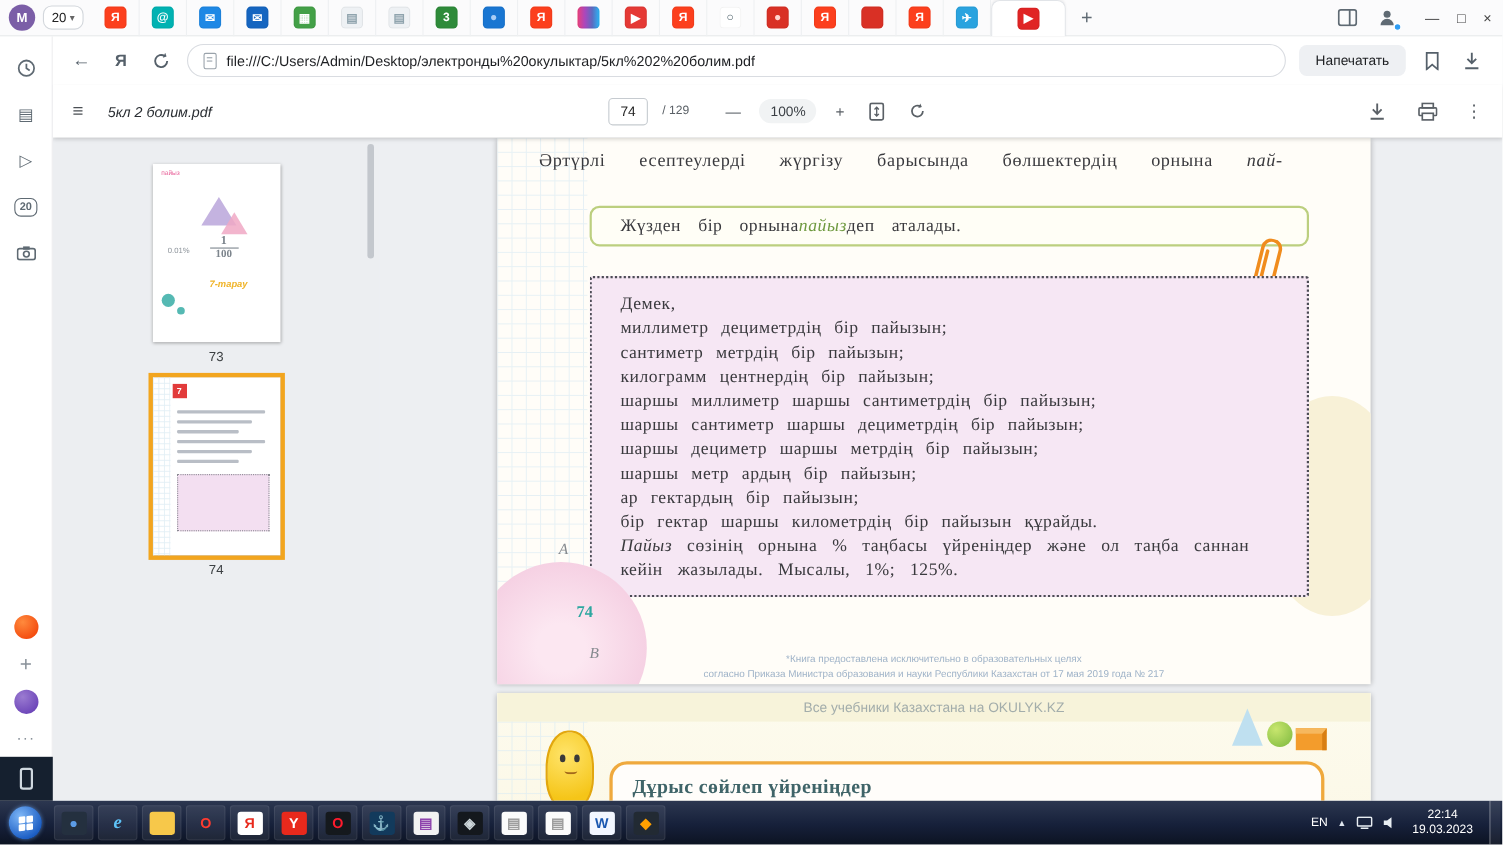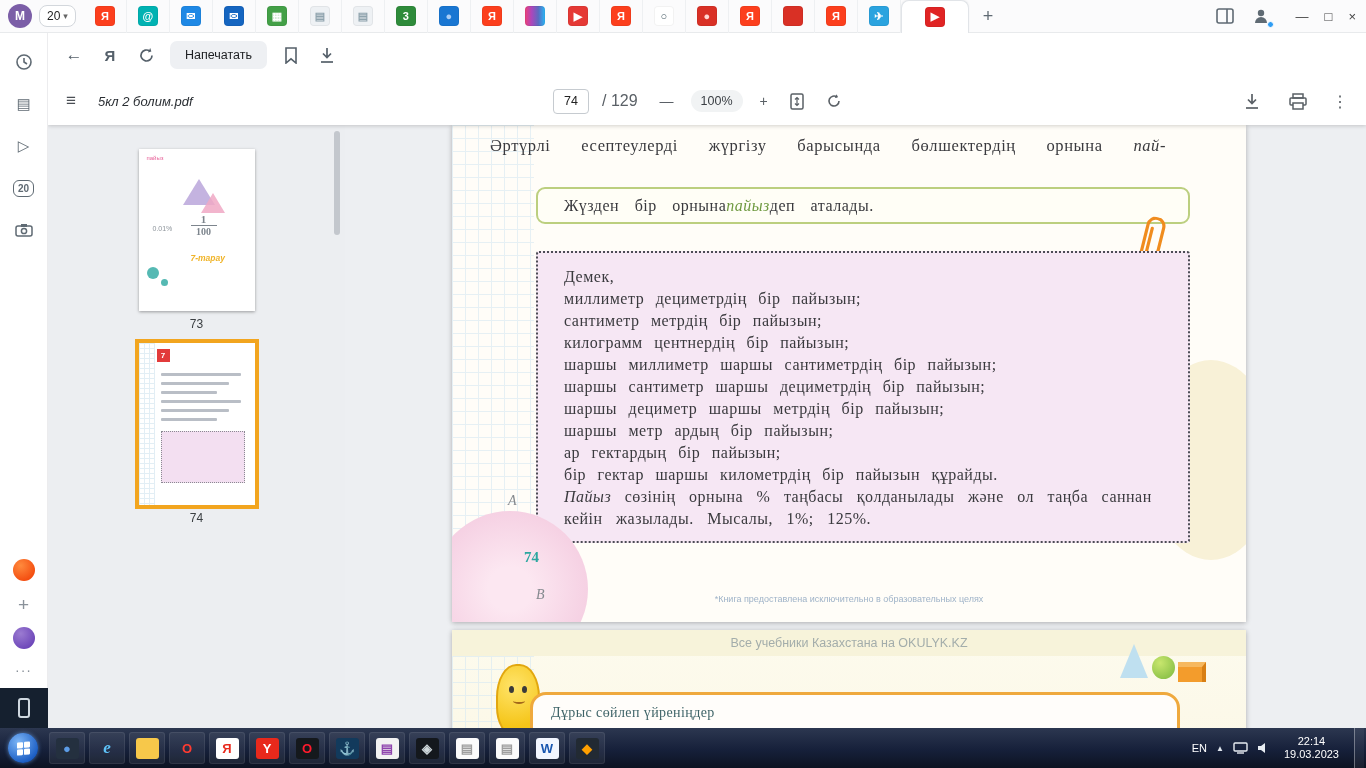--- a/index.html
+++ b/index.html
@@ -43,21 +43,21 @@
 .page-ic:after{content:"";position:absolute;left:2px;top:3px;width:5px;height:1.5px;background:#9aa3ab;box-shadow:0 3px 0 #9aa3ab;}
 .print-btn{background:#eef0f3;border-radius:7px;padding:7px 15px;font-size:12.5px;color:#1d1f22;flex:none;}
 .tb-ic{width:24px;height:24px;display:flex;align-items:center;justify-content:center;flex:none;}
 
 
 .pdftoolbar{position:absolute;left:48px;top:77px;width:1318px;height:48px;background:#fff;box-shadow:0 1px 4px rgba(0,0,0,.18);display:flex;align-items:center;padding:0 18px;z-index:15;}
 .pdf-menu{font-size:17px;color:#4a4f54;margin-right:22px;}
 .pdf-name{font-size:13px;color:#2a2e33;font-style:italic;}
 .pdf-center{position:absolute;left:505px;display:flex;align-items:center;gap:13px;}
 .pagebox{width:36px;height:25px;border:1px solid #c6cbd0;border-radius:4px;background:#fff;display:flex;align-items:center;justify-content:center;font-size:12.5px;color:#222;}
-.pagetotal{font-size:16px;color:#5a6066;margin-right:5px;}
+.pagetotal{font-size:11px;color:#5a6066;margin-right:16px;}
 .zoombtn{font-size:14px;color:#5a6066;padding:0 4px;}
 .zoomval{background:#f1f3f4;border-radius:12px;padding:4px 10px;font-size:12.5px;color:#3a3f44;}
 .pdf-right{margin-left:auto;display:flex;align-items:center;gap:22px;}
 .pdf-more{font-size:16px;color:#5a6066;}
 
 
 .content{position:absolute;left:48px;top:125px;width:1318px;height:603px;background:#edeff2;overflow:hidden;}
 .thumbpanel{position:absolute;left:0;top:0;width:297px;height:603px;background:#eceef1;overflow:hidden;display:flex;flex-direction:column;align-items:center;padding-top:24px;}
 .thumb-wrap{display:flex;flex-direction:column;align-items:center;margin-bottom:12px;}
 .thumb{width:116px;height:162px;background:#fff;box-shadow:0 1px 3px rgba(0,0,0,.35);position:relative;overflow:hidden;}
@@ -109,21 +109,21 @@
 .pnum{position:absolute;left:72px;top:424px;font-size:15px;font-weight:bold;color:#2ca7a0;}
 .letterB{position:absolute;left:84px;top:462px;font-style:italic;font-size:14px;color:#84898e;}
 .footnote{position:absolute;left:0;top:468px;width:100%;text-align:center;font-family:"Liberation Sans",sans-serif;font-size:9px;color:#9fb3c8;line-height:13px;}
 
 
 .p2-band{position:absolute;left:0;top:0;width:100%;height:26px;background:#f7f3da;display:flex;align-items:center;justify-content:center;font-family:"Liberation Sans",sans-serif;font-size:12.5px;color:#a3adab;}
 .kid{position:absolute;left:44px;top:34px;width:44px;height:72px;background:radial-gradient(circle at 40% 30%,#ffe46a,#f5c518 75%);border:2px solid #e2a70f;border-radius:46% 46% 40% 40%;}
 .kid .eye{position:absolute;top:20px;width:5px;height:7px;background:#3a3a3a;border-radius:50%;}
 .kid .eye.e1{left:11px;} .kid .eye.e2{left:24px;}
 .kid .mouth{position:absolute;left:15px;top:32px;width:12px;height:6px;border-bottom:2px solid #a3681a;border-radius:50%;}
-.speech{position:absolute;left:78px;top:62px;width:650px;height:60px;border:3px solid #efa93d;border-radius:16px;background:#fffdfa;padding:10px 0 0 18px;font-size:14px;font-weight:normal;color:#3f6468;letter-spacing:.4px;}
+.speech{position:absolute;left:102px;top:62px;width:650px;height:60px;border:3px solid #efa93d;border-radius:16px;background:#fffdfa;padding:10px 0 0 18px;font-size:18px;font-weight:bold;color:#3f6468;letter-spacing:.4px;}
 .cone{position:absolute;left:668px;top:14px;width:0;height:0;border-left:14px solid transparent;border-right:14px solid transparent;border-bottom:34px solid #bfe0f0;}
 .sphere{position:absolute;left:700px;top:26px;width:23px;height:23px;border-radius:50%;background:radial-gradient(circle at 35% 30%,#c8e66e,#7cb83e);}
 .cub{position:absolute;left:726px;top:32px;width:28px;height:20px;background:#f39c2c;border-top:5px solid #f6b85e;border-right:4px solid #d87f14;}
 
 
 .taskbar{position:absolute;left:0;bottom:0;width:1366px;height:40px;background:linear-gradient(#2c3750,#16203a 55%,#0c1322);display:flex;align-items:center;z-index:40;}
 .start{width:30px;height:30px;border-radius:50%;background:radial-gradient(circle at 35% 30%,#7db6f7,#1d5fc4 72%,#0d3c8c);margin:0 9px 0 8px;display:flex;align-items:center;justify-content:center;box-shadow:0 0 4px rgba(120,180,255,.6);flex:none;}
 .flag{width:13px;height:13px;display:grid;grid-template-columns:1fr 1fr;grid-template-rows:1fr 1fr;gap:1px;transform:skewY(-6deg);}
 .flag i{background:#fff;border-radius:1px;}
 .tb-apps{display:flex;align-items:center;height:40px;}
@@ -263,20 +263,24 @@
   </div>
 
   <div class="toolbar">
     <div class="nav-ic">←</div>
     <div class="nav-ic home-ya">Я</div>
     <div class="nav-ic">
       <svg width="17" height="17">
           <path d="M14 8.5a5.5 5.5 0 1 1-2.2-4.4" fill="none" stroke="#55606a" stroke-width="1.7"></path>
           <path d="M12.2 1l1.2 3.4-3.4 1.1z" fill="#55606a"></path>
         </svg>
+    </div>
+    <div class="addr">
+      <span class="page-ic"></span>
+      <span>file:///C:/Users/Admin/Desktop/электронды%20окулыктар/5кл%202%20болим.pdf</span>
     </div>
     <div class="print-btn">Напечатать</div>
     <div class="tb-ic">
       <svg width="14" height="17">
           <path d="M2 1h10v15l-5-4.2L2 16z" fill="none" stroke="#55606a" stroke-width="1.6"></path>
         </svg>
     </div>
     <div class="tb-ic">
       <svg width="16" height="17">
           <path d="M8 1v9M4 6.5L8 10.5l4-4" stroke="#55606a" stroke-width="1.7" fill="none"></path>
@@ -388,31 +392,32 @@
           <div class="heading">Демек,</div>
           <div class="pink-lines">миллиметр дециметрдің бір пайызын;
 сантиметр метрдің бір пайызын;
 килограмм центнердің бір пайызын;
 шаршы миллиметр шаршы сантиметрдің бір пайызын;
 шаршы сантиметр шаршы дециметрдің бір пайызын;
 шаршы дециметр шаршы метрдің бір пайызын;
 шаршы метр ардың бір пайызын;
 ар гектардың бір пайызын;
 бір гектар шаршы километрдің бір пайызын құрайды.</div>
-          <div class="pct-l1"><em>Пайыз</em><span> сөзінің орнына % таңбасы қолданылады және ол таңба саннан</span></div>
+          <div class="pct-l1"><em>Пайыз</em><span> сөзінің орнына % таңбасы үйреніңдер және ол таңба саннан</span></div>
           <div class="pct-l2">кейін жазылады. Мысалы, 1%; 125%.</div>
         </div>
 
         <div class="disc"></div>
         <div class="letterA">A</div>
         <div class="pnum">74</div>
         <div class="letterB">B</div>
 
         <div class="footnote">
           <div>*Книга предоставлена исключительно в образовательных целях</div>
+          <div>согласно Приказа Министра образования и науки Республики Казахстан от 17 мая 2019 года № 217</div>
         </div>
       </div>
 
       <div class="page p2">
         <div class="p2-band">Все учебники Казахстана на OKULYK.KZ</div>
         <div class="grid-strip" style="top:26px;"></div>
         <div class="kid">
           <span class="eye e1"></span>
             <span class="eye e2"></span>
             <span class="mouth"></span>

